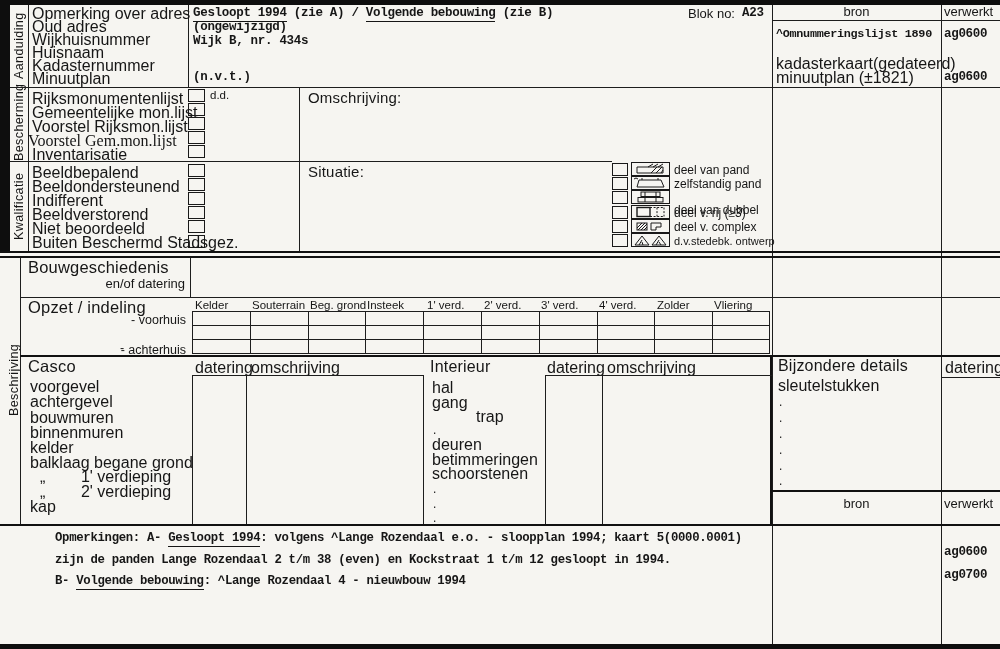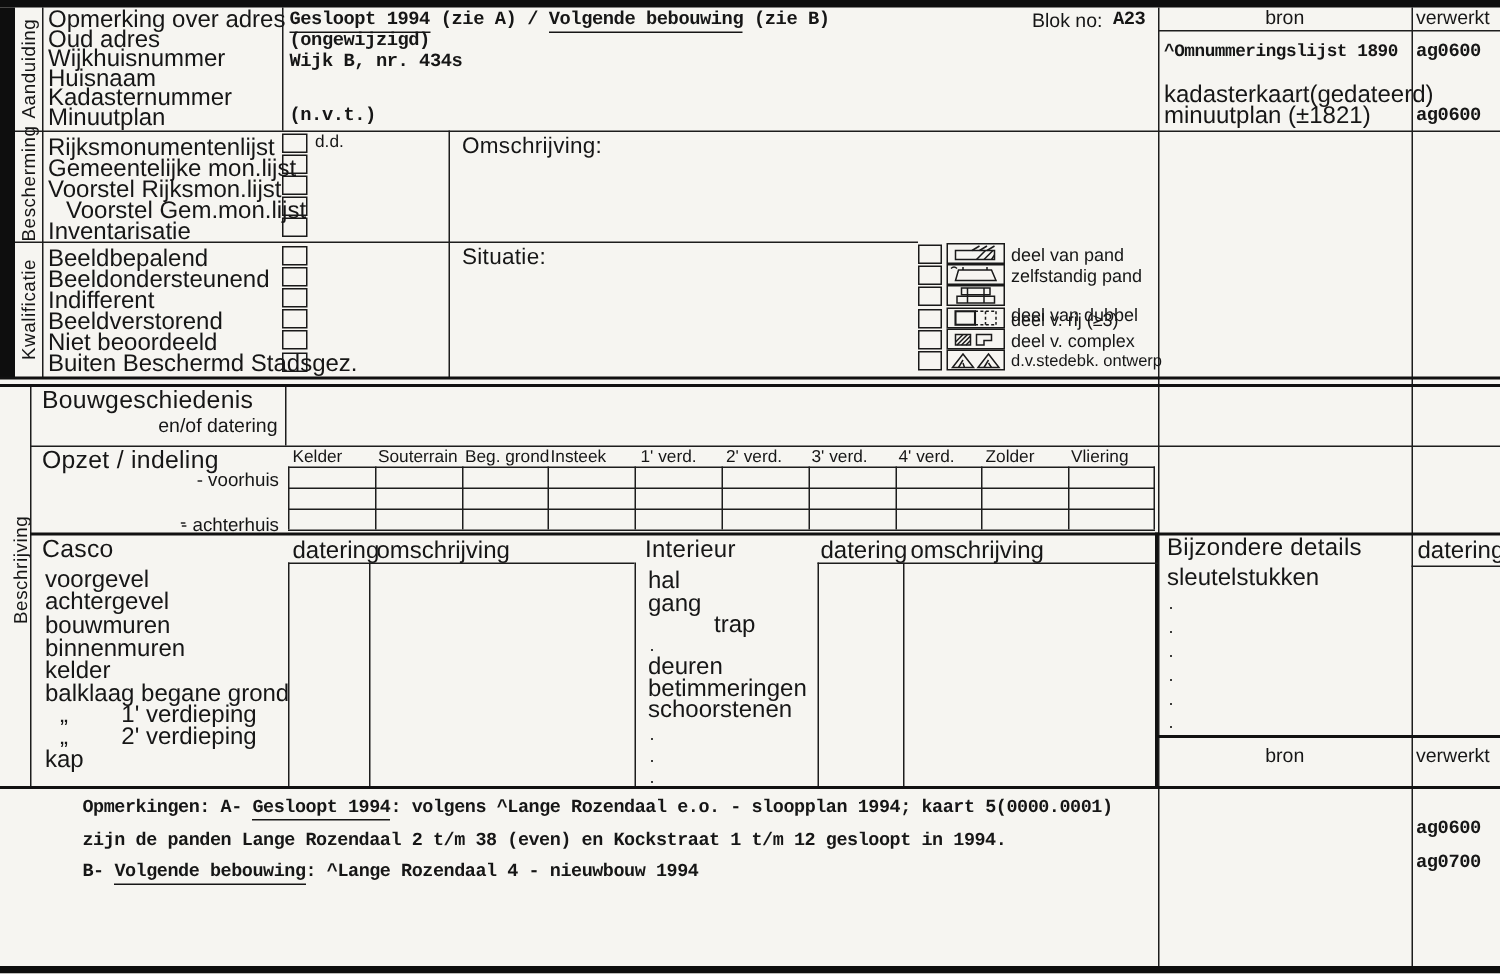--- a/index.html
+++ b/index.html
@@ -75,21 +75,21 @@
 <div class="lbl" style="left:944px;top:5px;font-size:13px;">verwerkt</div>
 <div class="tw" style="left:776px;top:27px;font-size:11.8px;">^Omnummeringslijst 1890</div>
 <div class="tw" style="left:944px;top:27px;">ag0600</div>
 <div class="lbl" style="left:776px;top:57px;">kadasterkaart(gedateerd)</div>
 <div class="lbl" style="left:776px;top:71px;">minuutplan (±1821)</div>
 <div class="tw" style="left:944px;top:70px;">ag0600</div>
 
 <div class="lbl" style="left:32px;top:92px;">Rijksmonumentenlijst</div>
 <div class="lbl" style="left:32px;top:106px;">Gemeentelijke mon.lijst</div>
 <div class="lbl" style="left:32px;top:120px;">Voorstel Rijksmon.lijst</div>
-<div class="lbl" style="left:44px;top:134px;">Voorstel Gem.mon.lijst</div>
+<div class="lbl" style="left:28px;top:134px;font-family:Liberation Serif, serif;">Voorstel Gem.mon.lijst</div>
 <div class="lbl" style="left:32px;top:148px;">Inventarisatie</div>
 <div class="cb" style="left:188px;top:89px;"></div>
 <div class="cb" style="left:188px;top:103px;"></div>
 <div class="cb" style="left:188px;top:117px;"></div>
 <div class="cb" style="left:188px;top:131px;"></div>
 <div class="cb" style="left:188px;top:145px;"></div>
 <div class="sml" style="left:210px;top:89px;">d.d.</div>
 <div class="hdr2" style="left:308px;top:90px;">Omschrijving:</div>
 
 <div class="lbl" style="left:32px;top:166px;text-align:right;">Beeldbepalend</div>

